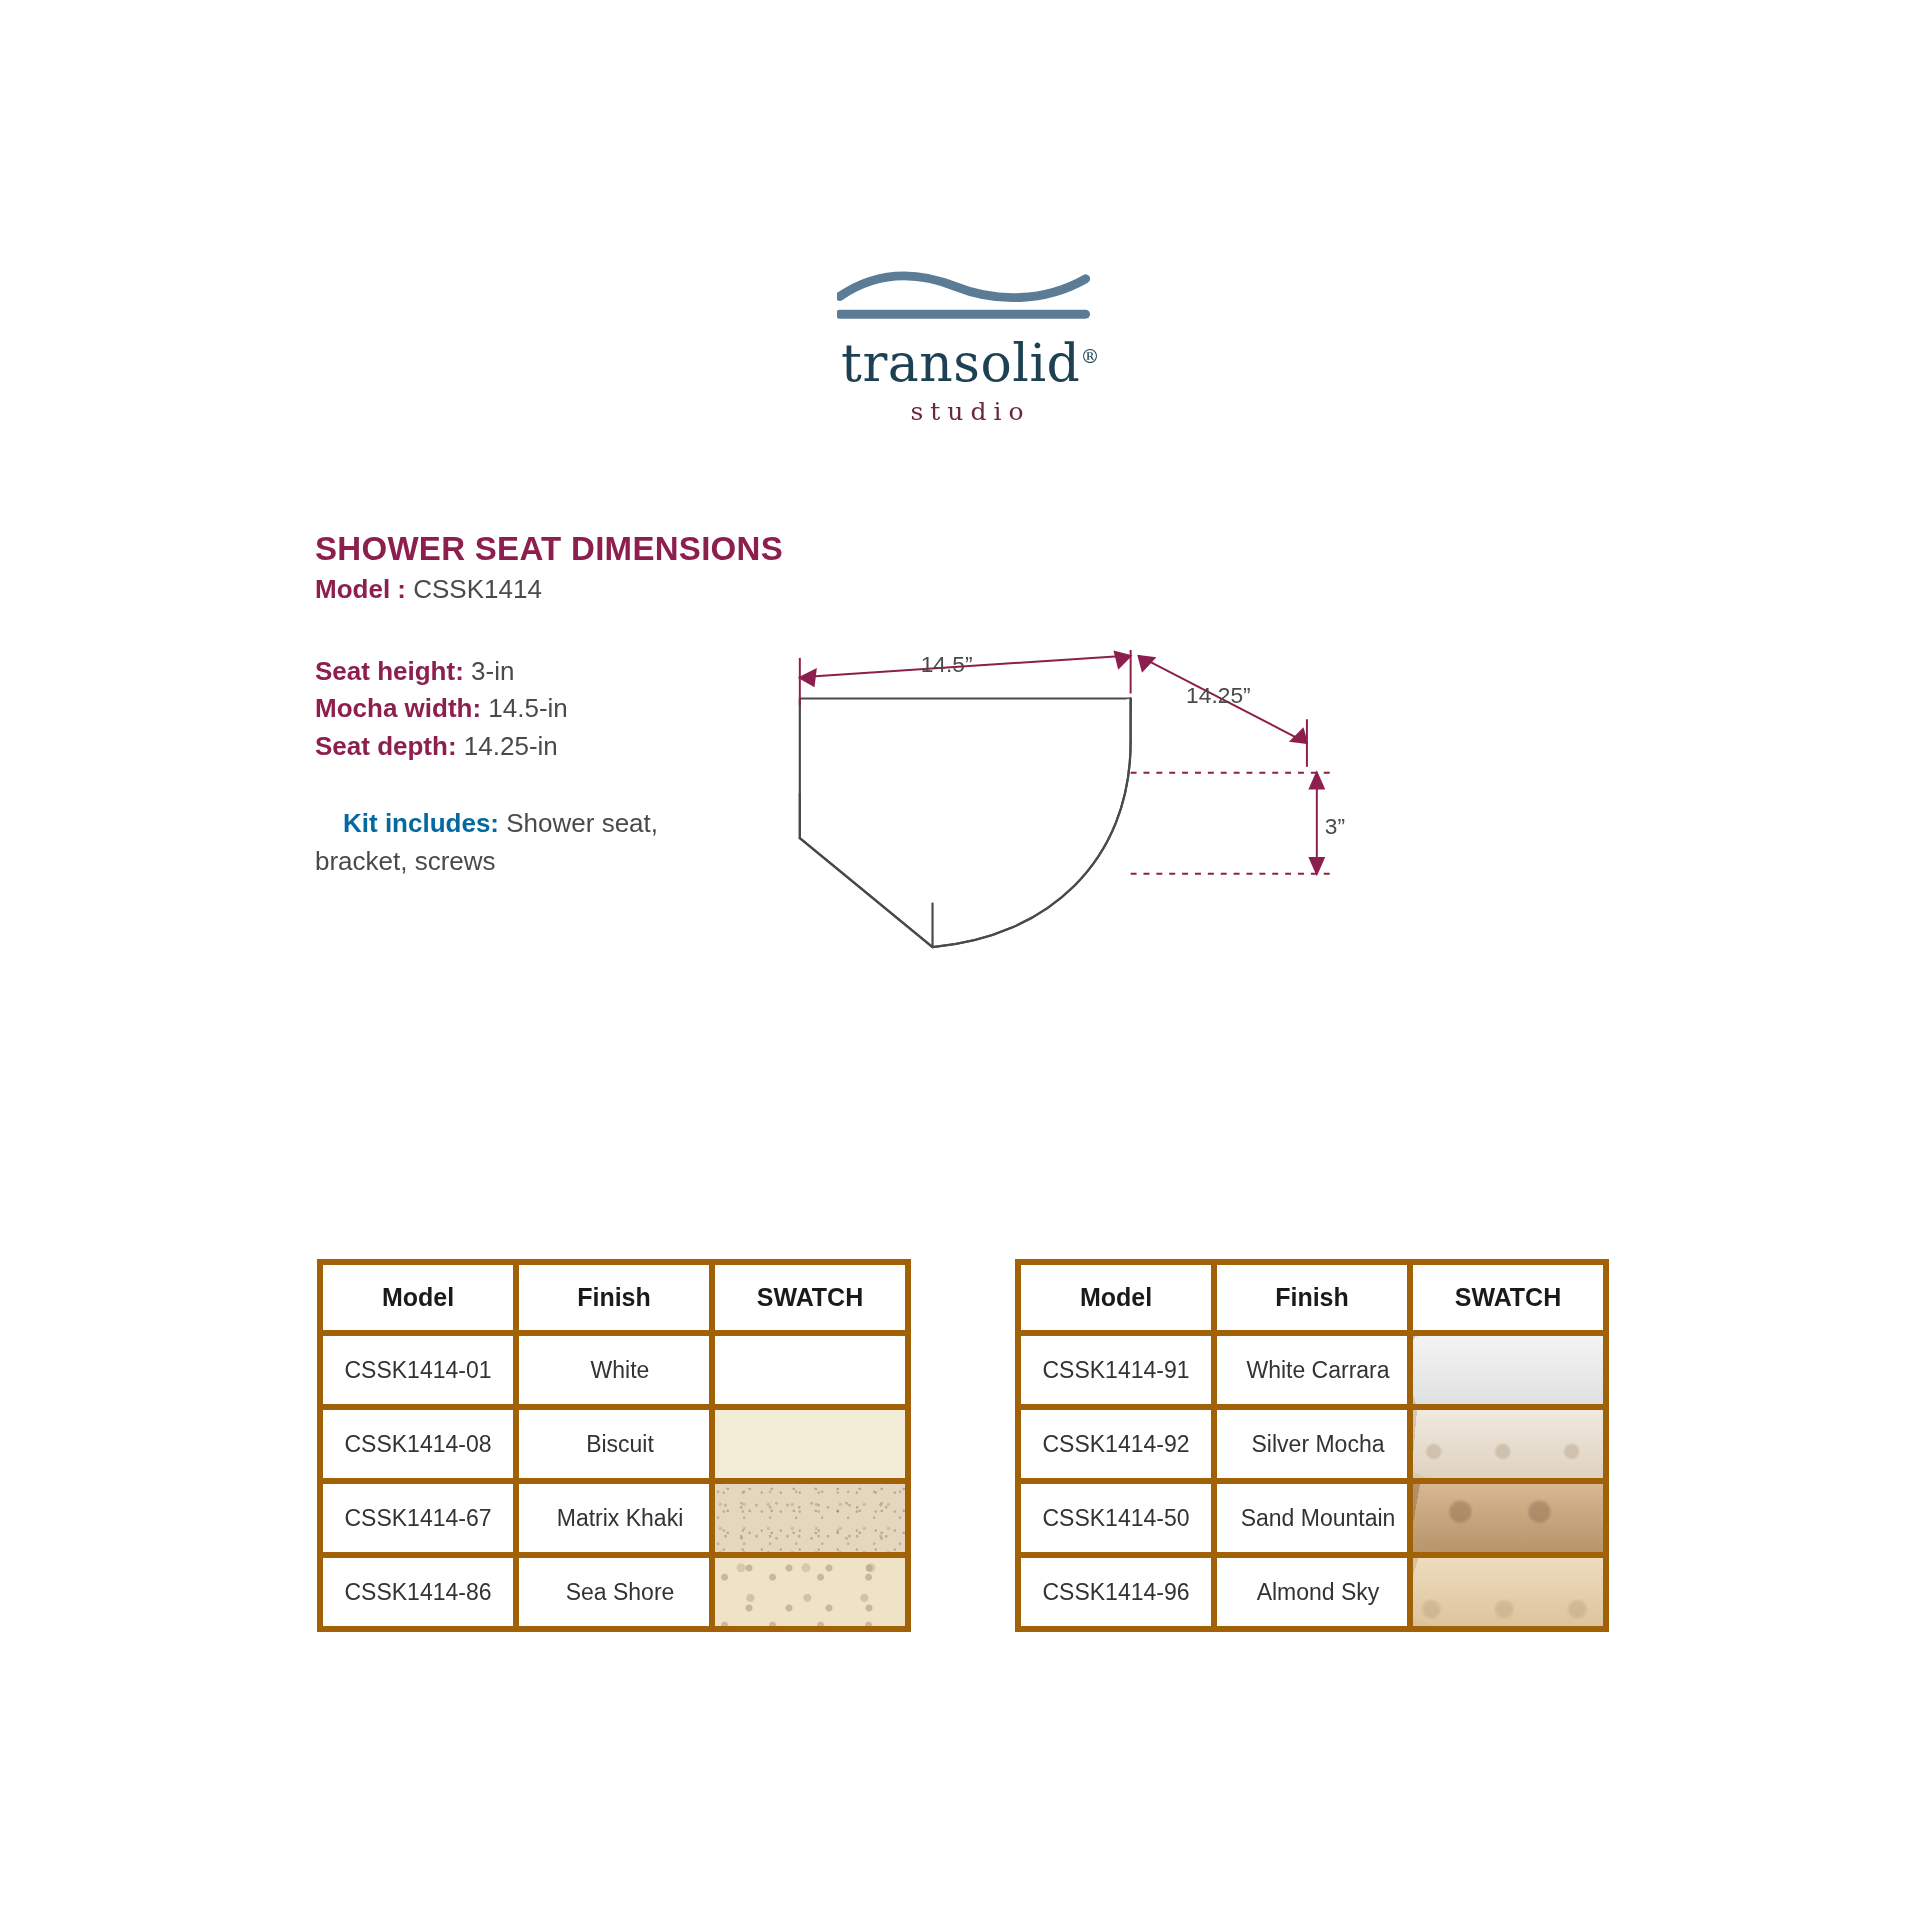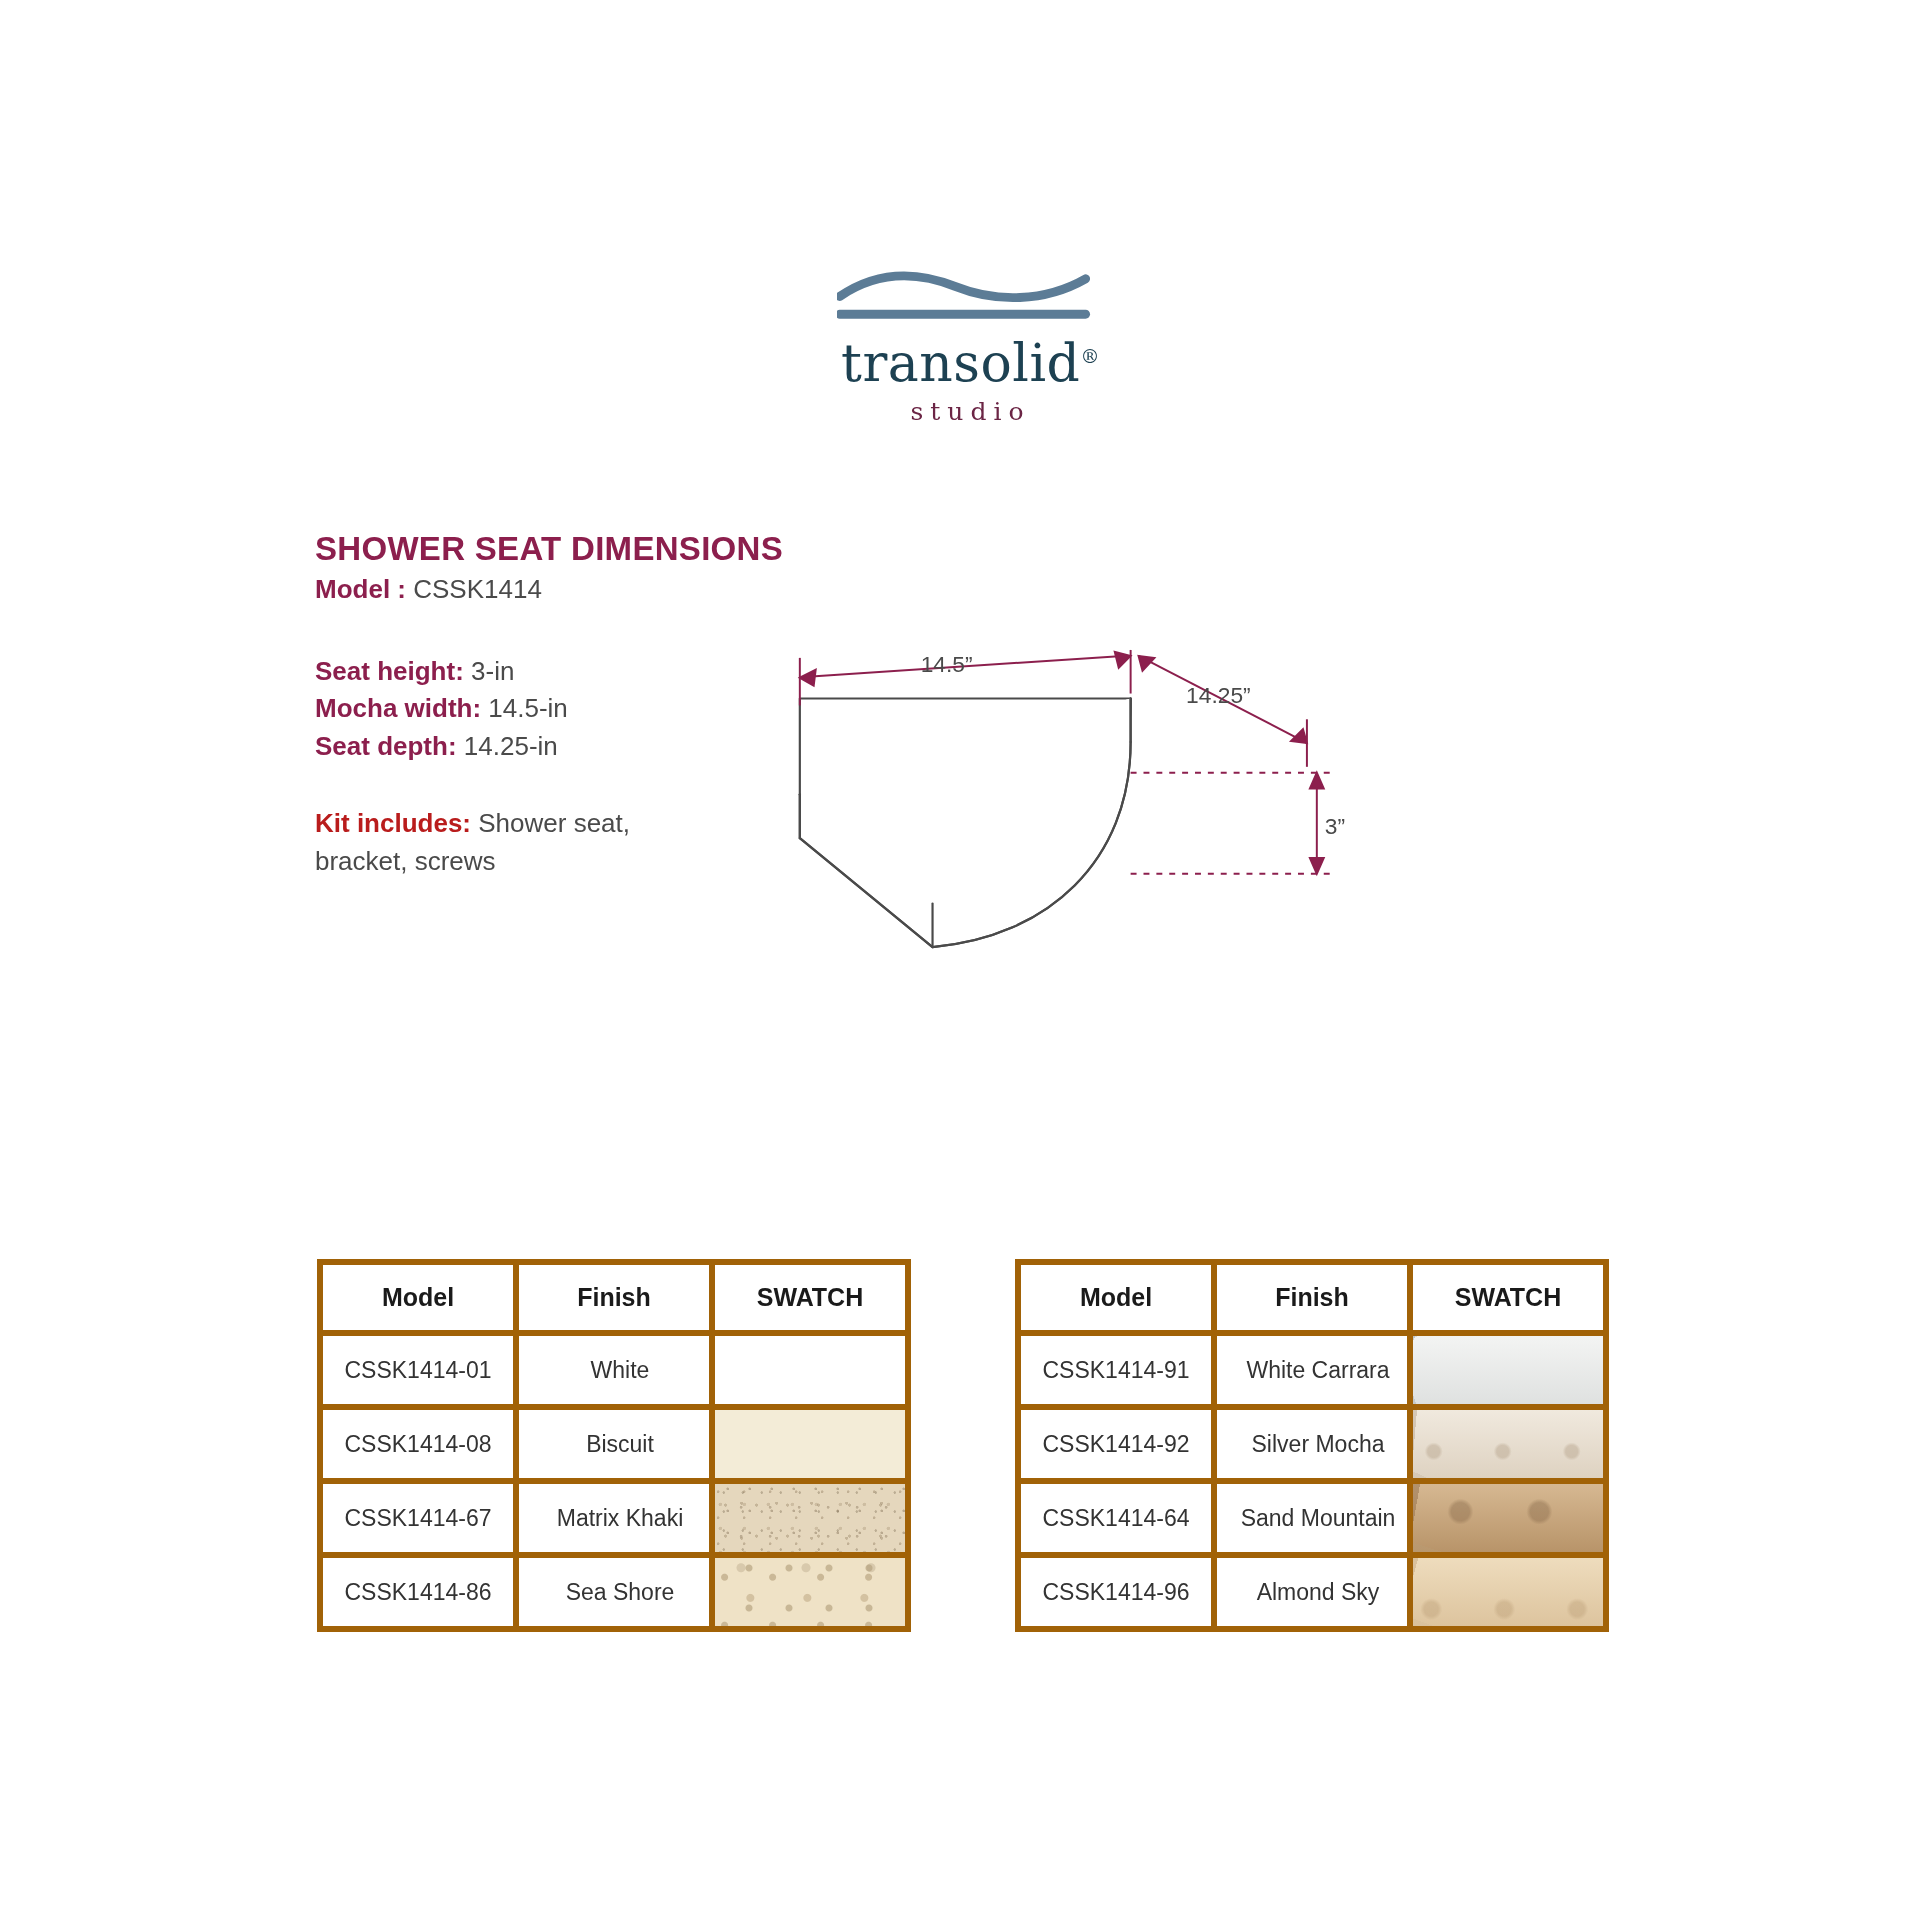--- a/index.html
+++ b/index.html
@@ -90,21 +90,22 @@
     color: #8c1f4d;
   }
   .spec .kit {
     margin-top: 40px;
     font-size: 26px;
     color: #4a4a4a;
     line-height: 1.44;
     max-width: 347px;
   }
   .spec .kit b {
-    color: #b91c1c;
+    color: #0369a1;
+    margin-left: 28px;
   }
 
   
   .drawing {
     position: absolute;
     left: 782px;
     top: 644px;
     width: 723px;
     height: 416px;
   }
@@ -352,21 +353,21 @@
           </td>
       </tr>
       <tr>
         <td class="model">CSSK1414-92</td>
         <td class="finish">Silver Mocha</td>
         <td class="swatch">
             <span class="swatch-fill sw-mocha"></span>
           </td>
       </tr>
       <tr>
-        <td class="model">CSSK1414-64</td>
+        <td class="model">CSSK1414-50</td>
         <td class="finish">Sand Mountain</td>
         <td class="swatch">
             <span class="swatch-fill sw-sand"></span>
           </td>
       </tr>
       <tr>
         <td class="model">CSSK1414-96</td>
         <td class="finish">Almond Sky</td>
         <td class="swatch">
             <span class="swatch-fill sw-almond"></span>

